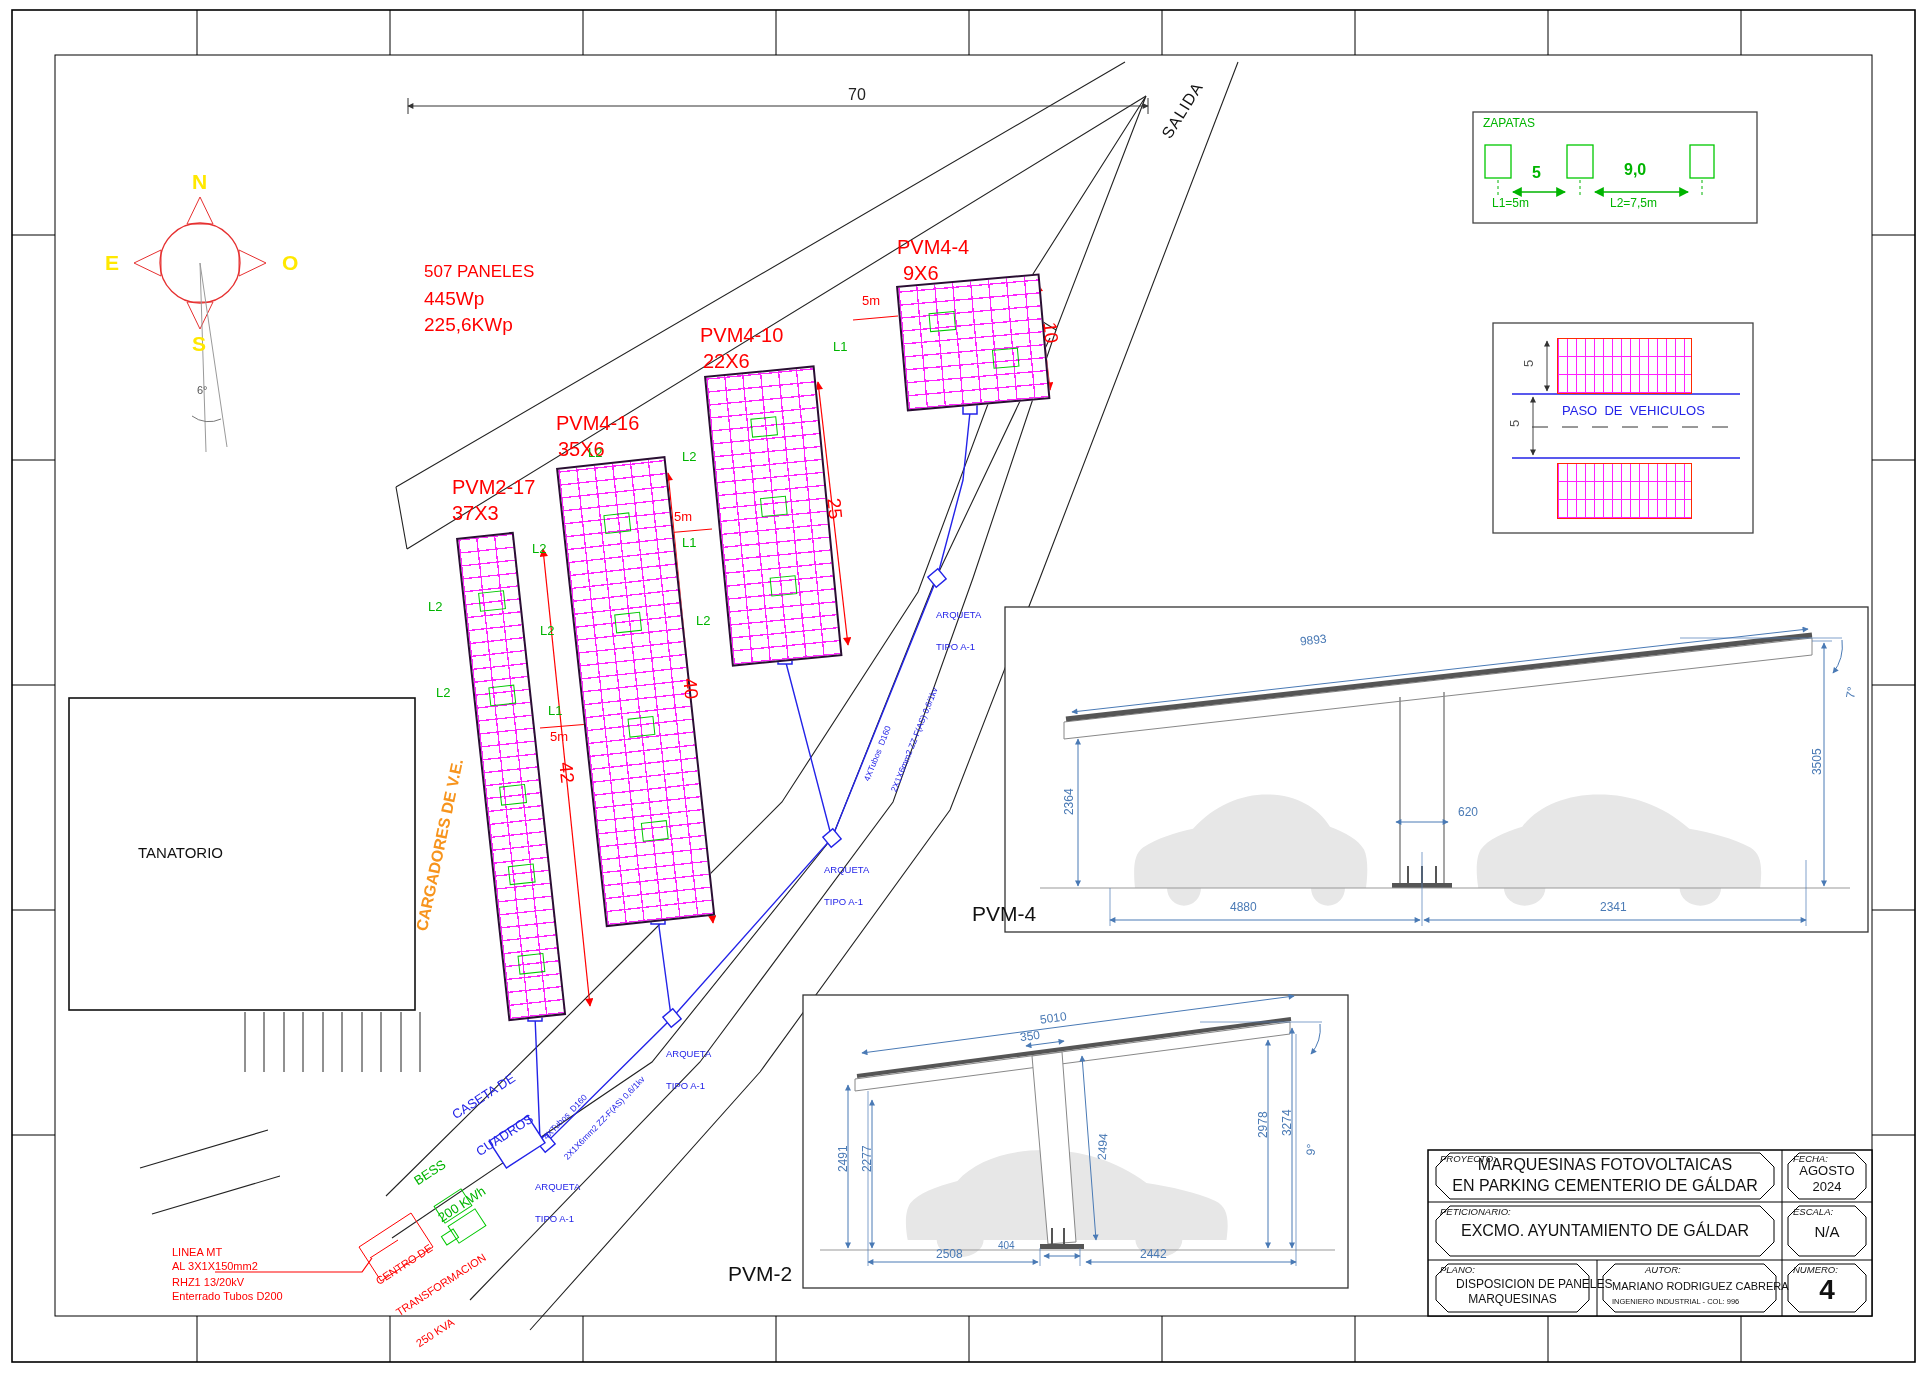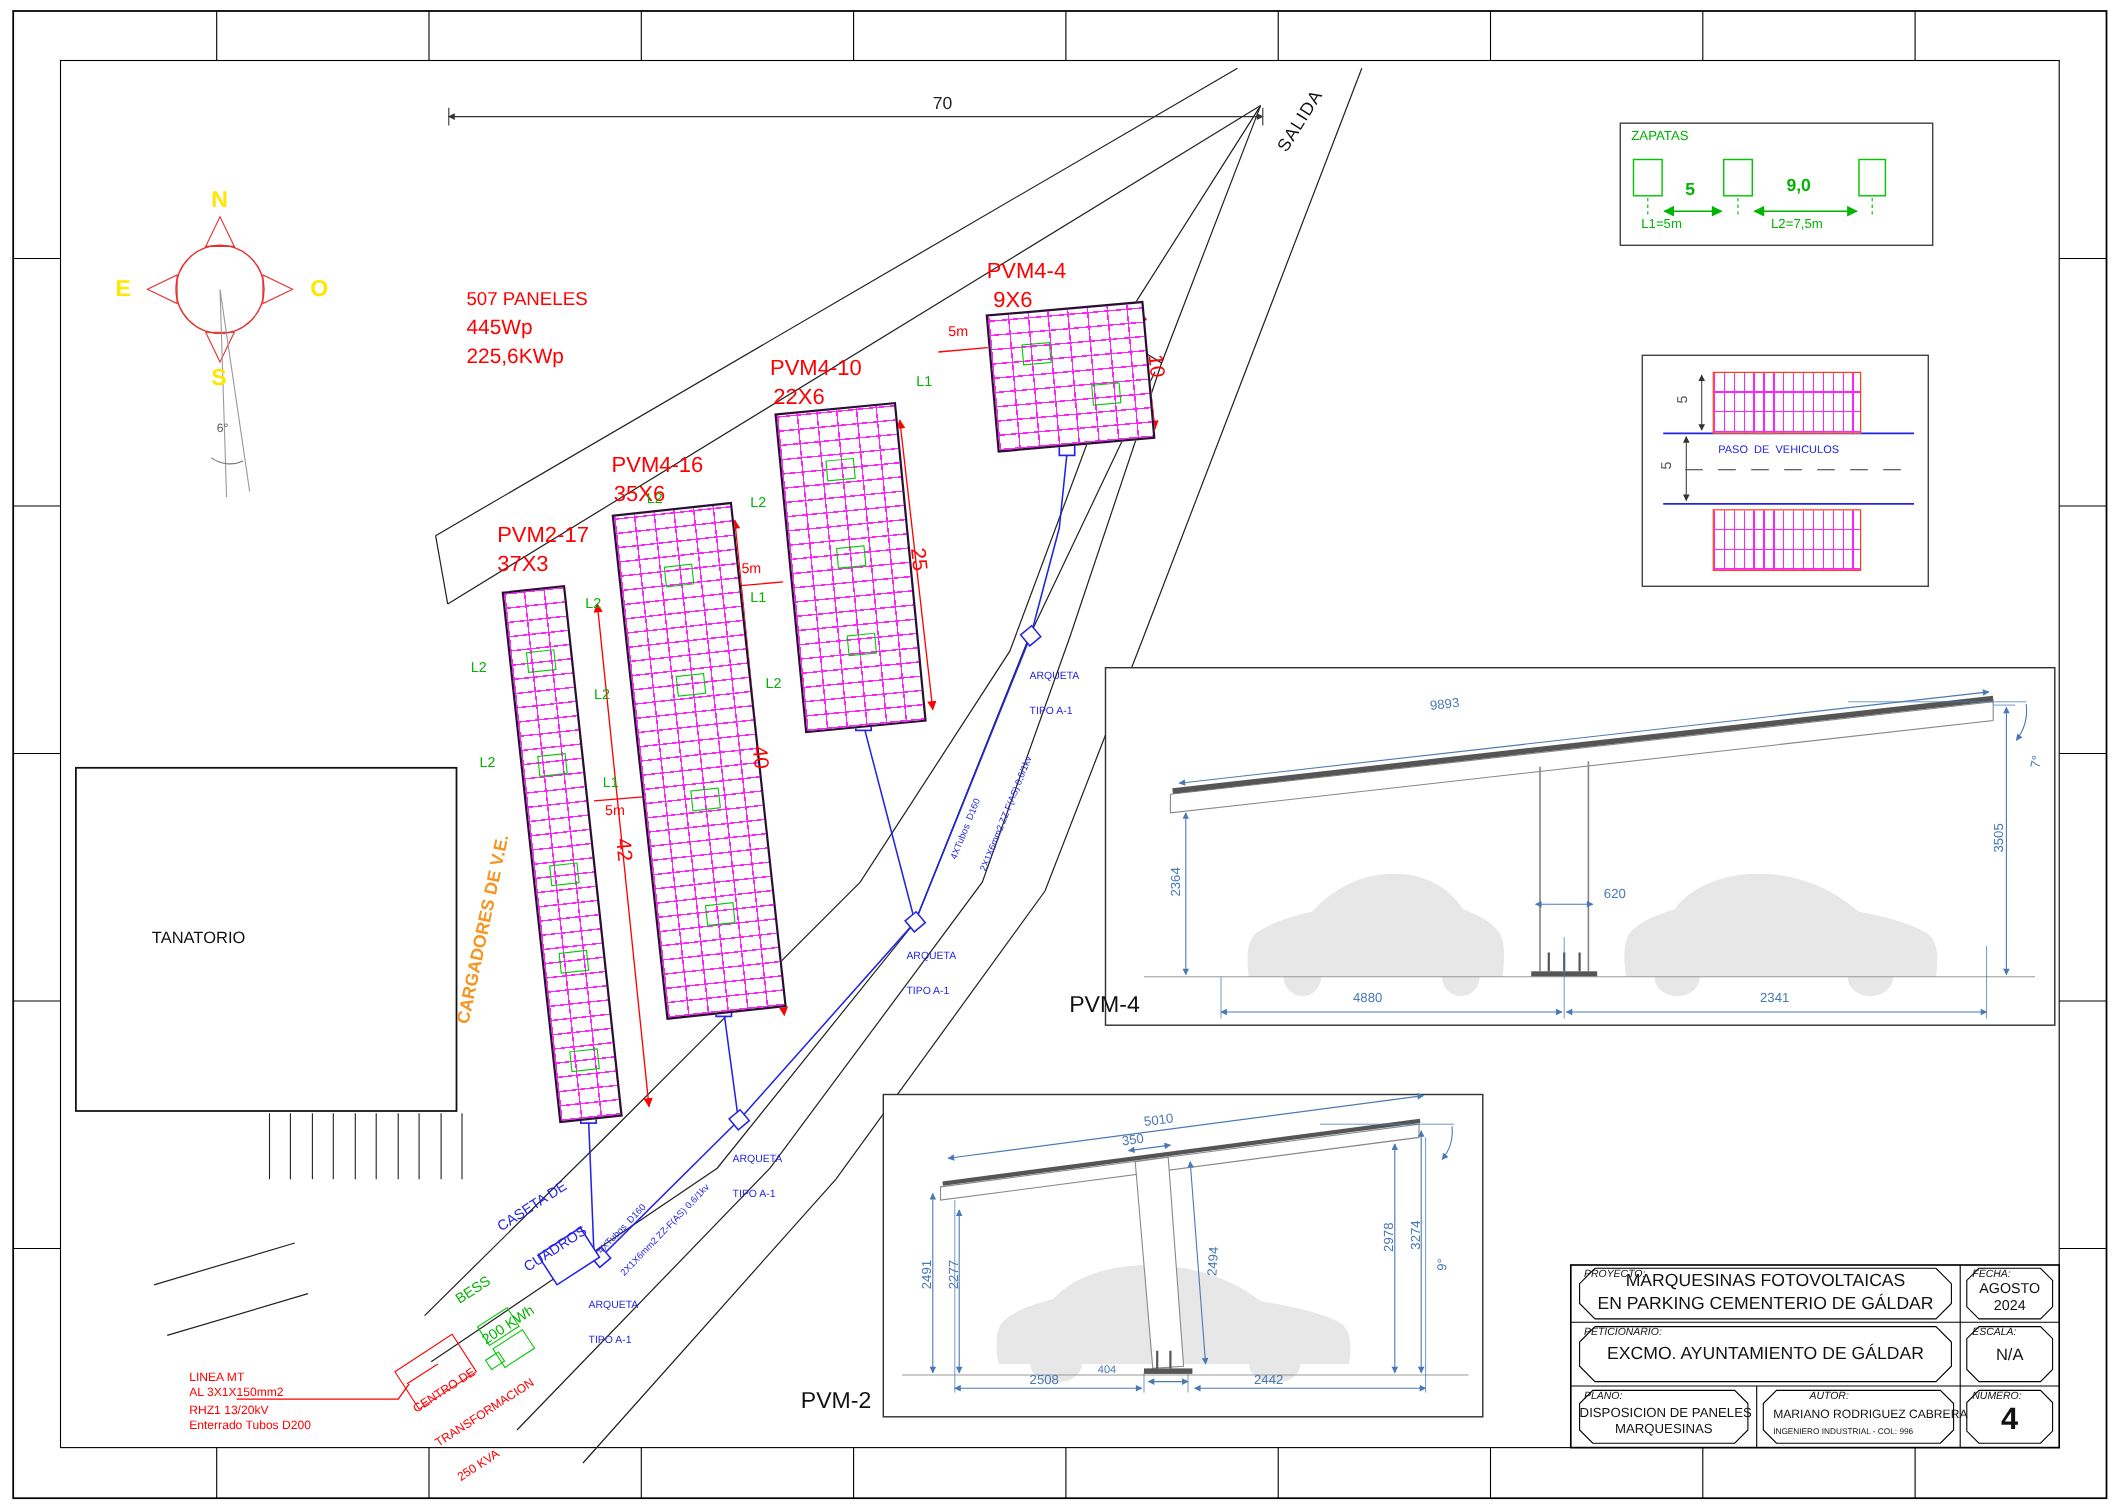--- a/index.html
+++ b/index.html
@@ -312,21 +312,21 @@
 
 <div class="lbl" style="left:972px;top:902px;font-size:21px;">PVM-4</div>
 <div class="lbl" style="left:728px;top:1262px;font-size:21px;">PVM-2</div>
 
 <div class="lbl grn" style="left:1483px;top:117px;font-size:12px;">ZAPATAS</div>
 <div class="lbl grn" style="left:1532px;top:164px;font-size:16px;font-weight:bold;">5</div>
 <div class="lbl grn" style="left:1624px;top:161px;font-size:16px;font-weight:bold;">9,0</div>
 <div class="lbl grn" style="left:1492px;top:197px;font-size:12px;">L1=5m</div>
 <div class="lbl grn" style="left:1610px;top:197px;font-size:12px;">L2=7,5m</div>
 
-<div class="lbl blu" style="left:1562px;top:404px;font-size:10px;">PASO  DE  VEHICULOS</div>
+<div class="lbl blu" style="left:1562px;top:404px;font-size:13px;">PASO  DE  VEHICULOS</div>
 <div class="lbl gry" style="left:1526px;top:356px;font-size:13px;transform:rotate(-90deg);">5</div>
 <div class="lbl gry" style="left:1512px;top:416px;font-size:13px;transform:rotate(-90deg);">5</div>
 
 <div class="lbl dim" style="left:1300px;top:634px;font-size:12px;transform:rotate(-6.3deg);">9893</div>
 <div class="lbl dim" style="left:1056px;top:795px;font-size:12px;transform:rotate(-90deg);">2364</div>
 <div class="lbl dim" style="left:1458px;top:806px;font-size:12px;">620</div>
 <div class="lbl dim" style="left:1230px;top:901px;font-size:12px;">4880</div>
 <div class="lbl dim" style="left:1600px;top:901px;font-size:12px;">2341</div>
 <div class="lbl dim" style="left:1804px;top:755px;font-size:12px;transform:rotate(-90deg);">3505</div>
 <div class="lbl dim" style="left:1846px;top:686px;font-size:12px;transform:rotate(-80deg);">7°</div>
@@ -347,21 +347,21 @@
 <div class="lbl ctr" style="left:1436px;top:1156px;width:338px;font-size:16px;">MARQUESINAS FOTOVOLTAICAS</div>
 <div class="lbl ctr" style="left:1436px;top:1177px;width:338px;font-size:16px;">EN PARKING CEMENTERIO DE GÁLDAR</div>
 <div class="lbl tb-label" style="left:1793px;top:1154px;">FECHA:</div>
 <div class="lbl ctr" style="left:1788px;top:1164px;width:78px;font-size:13px;">AGOSTO</div>
 <div class="lbl ctr" style="left:1788px;top:1180px;width:78px;font-size:13px;">2024</div>
 <div class="lbl tb-label" style="left:1440px;top:1207px;">PETICIONARIO:</div>
 <div class="lbl ctr" style="left:1436px;top:1222px;width:338px;font-size:16px;">EXCMO. AYUNTAMIENTO DE GÁLDAR</div>
 <div class="lbl tb-label" style="left:1793px;top:1207px;">ESCALA:</div>
 <div class="lbl ctr" style="left:1788px;top:1224px;width:78px;font-size:15px;">N/A</div>
 <div class="lbl tb-label" style="left:1440px;top:1265px;">PLANO:</div>
-<div class="lbl ctr" style="left:1436px;top:1278px;width:153px;font-size:12px;">DISPOSICION DE PANELES</div>
+<div class="lbl ctr" style="left:1436px;top:1278px;width:153px;font-size:12px;padding-left:20px;">DISPOSICION DE PANELES</div>
 <div class="lbl ctr" style="left:1436px;top:1293px;width:153px;font-size:12px;">MARQUESINAS</div>
 <div class="lbl tb-label" style="left:1645px;top:1265px;">AUTOR:</div>
 <div class="lbl" style="left:1612px;top:1280px;font-size:11px;">MARIANO RODRIGUEZ CABRERA</div>
 <div class="lbl" style="left:1612px;top:1298px;font-size:7.5px;">INGENIERO INDUSTRIAL - COL: 996</div>
 <div class="lbl tb-label" style="left:1793px;top:1265px;">NUMERO:</div>
 <div class="lbl ctr" style="left:1788px;top:1274px;width:78px;font-size:28px;font-weight:bold;">4</div>
 
 </div>
 
 </body></html>

